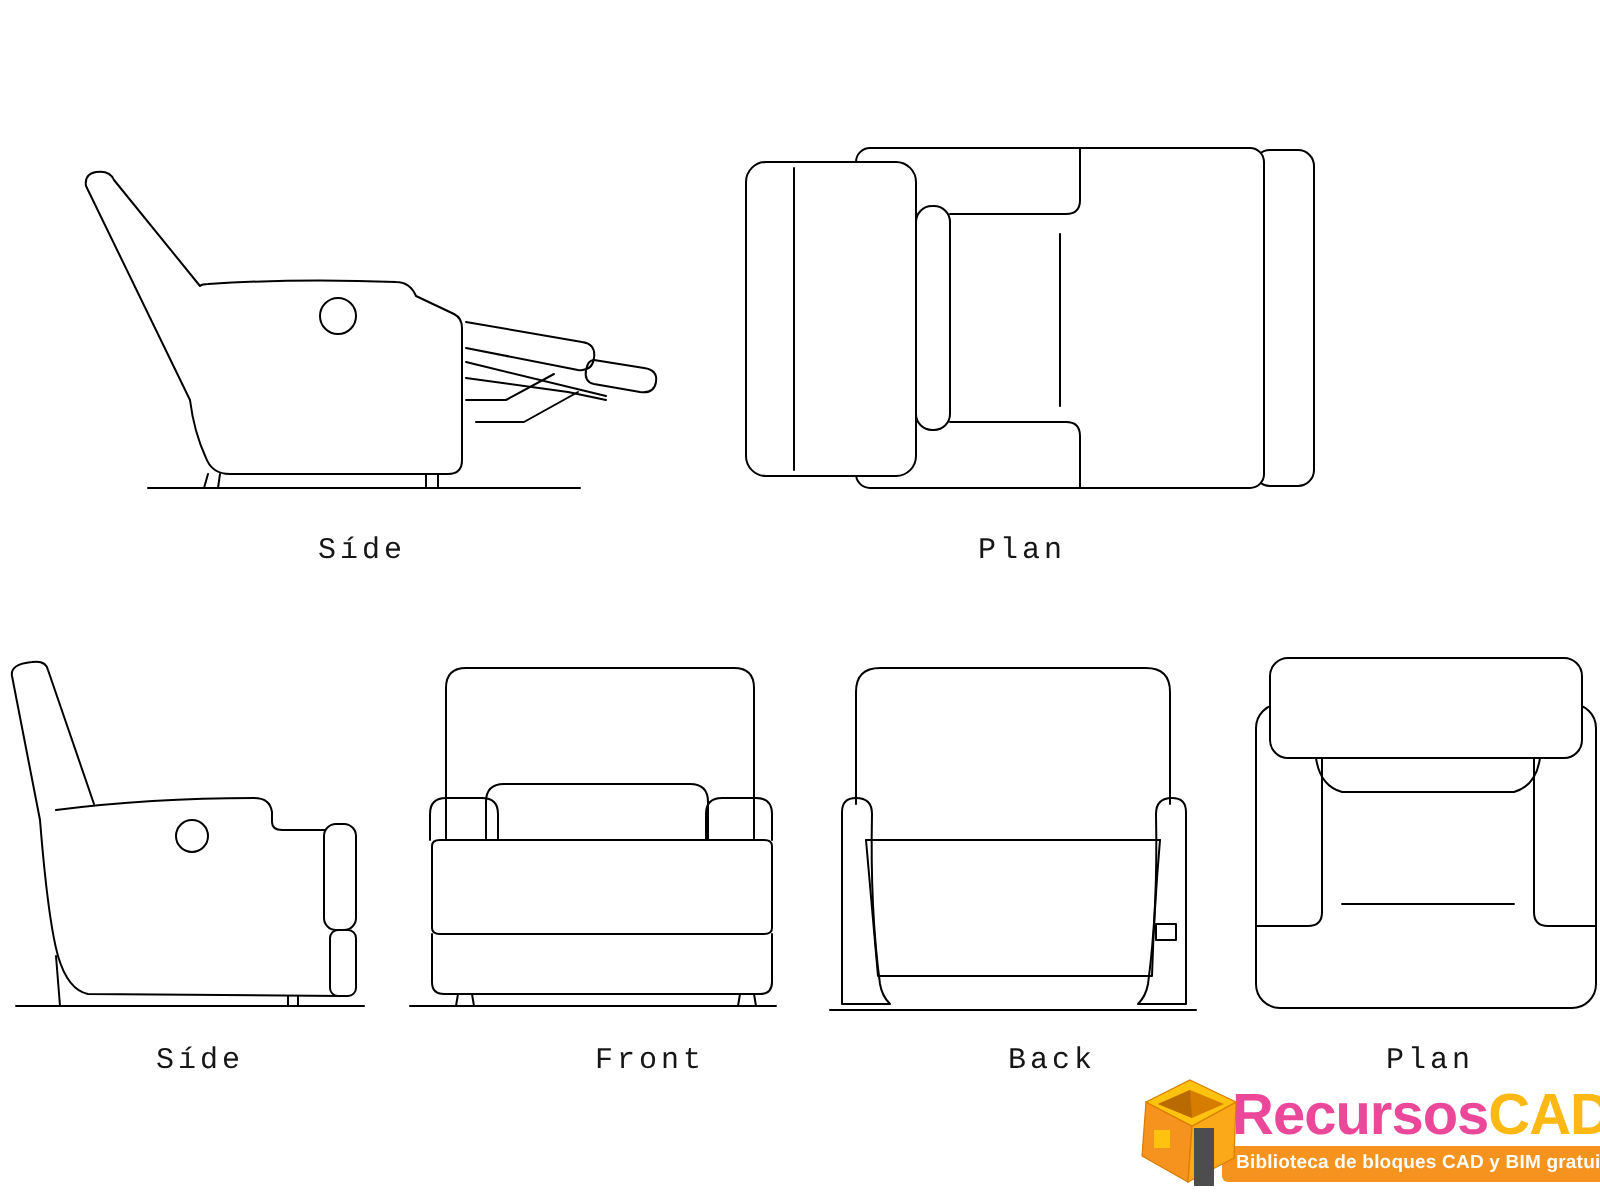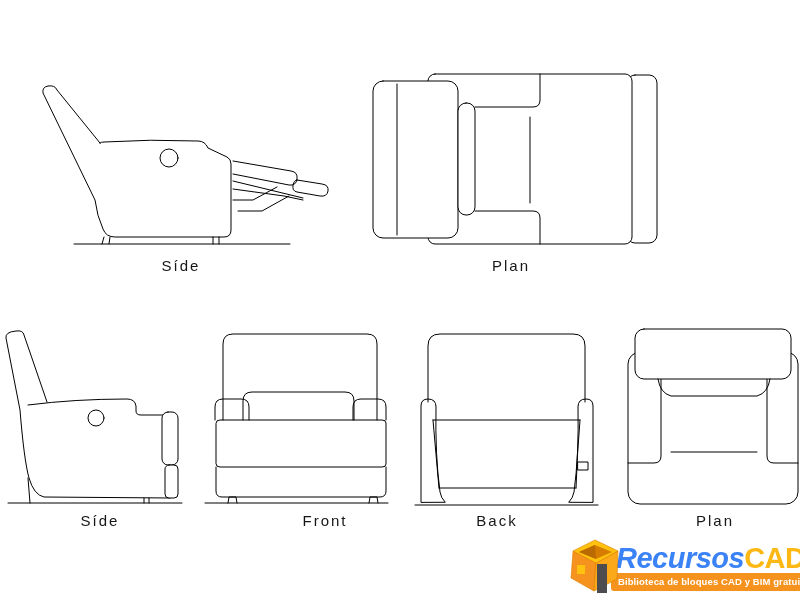--- a/index.html
+++ b/index.html
@@ -5,28 +5,28 @@
   html,body{margin:0;padding:0;}
   body{width:800px;height:600px;background:#ffffff;position:relative;overflow:hidden;
        font-family:"DejaVu Sans","Liberation Sans",sans-serif;}
   .stage{position:absolute;inset:0;background:#ffffff;}
   svg.draw{position:absolute;}
   svg.draw path, svg.draw rect, svg.draw circle, svg.draw line{
     fill:none;stroke:#000;stroke-width:1;stroke-linecap:round;stroke-linejoin:round;
     vector-effect:non-scaling-stroke;}
   svg.draw .wfill{fill:#ffffff;}
   .view-label{position:absolute;transform:translateX(-50%);
-    font-family:Liberation Sans, sans-serif;
-    font-size:15px;letter-spacing:2px;color:#161616;white-space:nowrap;line-height:1;}
+    font-family:Liberation Mono, monospace;
+    font-size:15px;letter-spacing:2px;color:#161616;white-space:nowrap;line-height:1;margin-top:10px;}
   
   .logo-icon{position:absolute;left:566px;top:537px;width:62px;height:58px;z-index:3;}
   .logo-word{position:absolute;left:616px;top:544px;z-index:2;
     font-family:"Liberation Sans","DejaVu Sans",sans-serif;font-weight:bold;
     font-size:29px;line-height:1;letter-spacing:-0.5px;white-space:nowrap;}
-  .logo-word .pre{color:#3b82f6;font-style:italic;}
+  .logo-word .pre{color:#ec4899;}
   .logo-word .suf{color:#FDB813;}
   .logo-bar{position:absolute;left:611px;right:0;top:573px;height:18px;z-index:1;
     background:#F6921E;border-radius:3px 0 0 3px;
     color:#ffffff;font-family:"Liberation Sans","DejaVu Sans",sans-serif;
     font-weight:bold;font-size:9.5px;line-height:18px;padding-left:7px;
     letter-spacing:0.1px;white-space:nowrap;overflow:hidden;box-sizing:border-box;}
 </style>
 </head>
 <body>
 
@@ -91,21 +91,21 @@
     <path d="M152,55 L152,136 Q152,143 159,143 L183,143"></path>
     <rect class="wfill" x="20" y="9" width="156" height="50" rx="9"></rect>
     <path d="M43,59 Q45,73 56,76 L142,76 Q153,73 155,59"></path>
     <path d="M56,132 L142,132"></path>
   </svg>
 
   <div class="view-label" style="left:181px;top:258px">Síde</div>
   <div class="view-label" style="left:511px;top:258px">Plan</div>
   <div class="view-label" style="left:100px;top:513px">Síde</div>
   <div class="view-label" style="left:325px;top:513px">Front</div>
-  <div class="view-label" style="left:497px;top:513px">Back</div>
+  <div class="view-label" style="left:526px;top:513px">Back</div>
   <div class="view-label" style="left:715px;top:513px">Plan</div>
 
   <div>
     <div class="logo-bar">
       <span>Biblioteca de bloques CAD y BIM gratuita</span>
     </div>
     <div class="logo-word">
       <span class="pre">Recursos</span><span class="suf">CAD</span>
     </div>
     <svg class="logo-icon" viewBox="0 0 62 58">

